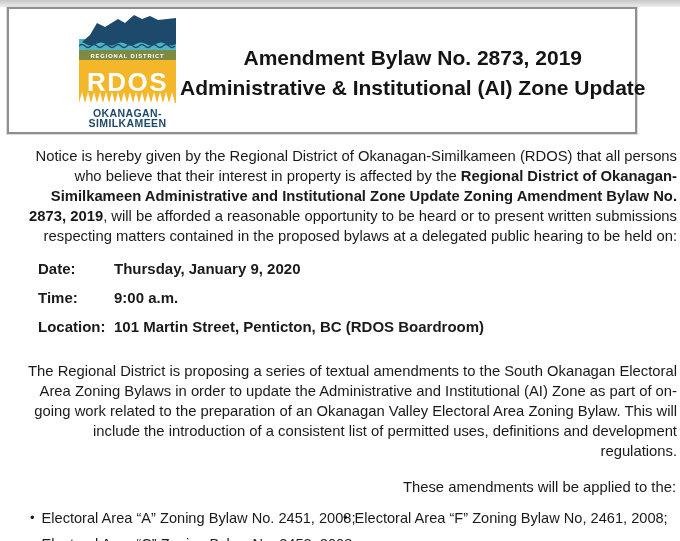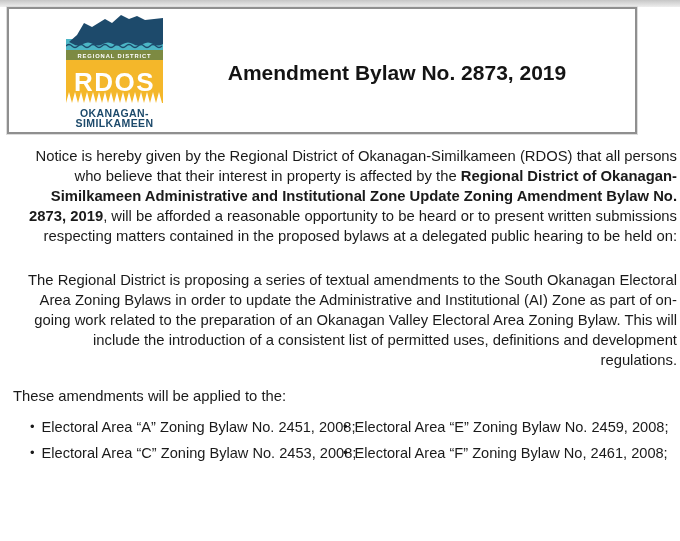--- a/index.html
+++ b/index.html
@@ -18,21 +18,21 @@
   .header-box {
     position:relative;
     margin:7px 43px 0 7px;
     width:630px; height:127px;
     border:2px solid #8f8f8f;
     box-shadow:0 0 0 1px #dcdcdc;
     background:#ffffff;
     display:flex;
     align-items:center;
   }
-  .logo-wrap { margin-left:12px; flex:0 0 auto; line-height:0;padding-left:45px; }
+  .logo-wrap { margin-left:25px; flex:0 0 auto; line-height:0;padding-left:45px; }
   .titles { flex:1 1 auto; text-align:center; padding:0 8px 2px 4px; }
   .notice-title {
     font-size:27px; font-weight:bold; color:#060606;
     letter-spacing:0.2px; white-space:nowrap;
   }
   .subtitle {
     font-size:21px; font-weight:bold; color:#141414;
     margin-top:6px; white-space:nowrap;
   }
   .content { padding:12px 4px 0 13px; }
@@ -40,21 +40,21 @@
     width:664px;
     font-size:14.8px;
     line-height:20px;
     text-align:right;
   }
   .para b { font-weight:bold; }
   .details { margin:13px 0 0 25px; font-weight:bold; font-size:15px; }
   .detail-row { line-height:20px; margin-bottom:9px; display:flex; }
   .detail-label { width:76px; flex:0 0 auto; }
   .para2 { margin-top:24px; }
-  .amend-intro { margin-top:16px; font-size:14.8px; line-height:20px; }
+  .amend-intro { margin-top:16px; font-size:14.8px; line-height:20px;text-align:right; }
   .lists { margin:13px 0 0 17px; display:flex; }
   .col { list-style:none; }
   .col-left { width:313px; }
   .amend-item {
     font-size:14.6px; line-height:16px; margin-bottom:9px;
     white-space:nowrap;
   }
   .amend-item::before {
     content:"\2022";
     margin-right:7px;
@@ -84,38 +84,52 @@
       <path d="M0,90 L3,79 L6,90 L9,79 L12,90 L15,79 L18,90 L21,79 L24,90 L27,79 L30,90
                L33,79 L36,90 L39,79 L42,90 L45,79 L48,90 L51,79 L54,90 L57,79 L60,90
                L63,79 L66,90 L69,79 L72,90 L75,79 L78,90 L81,79 L84,90 L87,79 L90,90
                L93,79 L96,90 L97,90 L97,116 L0,116 Z" fill="#ffffff"></path>
       <text x="48.5" y="104" text-anchor="middle" font-size="10.5" font-weight="bold" letter-spacing="0.4" fill="#1d4a6b">OKANAGAN-</text>
       <text x="48.5" y="114" text-anchor="middle" font-size="10.5" font-weight="bold" letter-spacing="0.4" fill="#1d4a6b">SIMILKAMEEN</text>
     </svg>
   </div>
   <div class="titles">
     <div class="subtitle">Amendment Bylaw No. 2873, 2019</div>
+    <div class="subtitle">Administrative &amp; Institutional (AI) Zone Update</div>
   </div>
 </div>
 
 <div class="content">
 
   <p class="para"><span>Notice is hereby given by the Regional District of Okanagan-Similkameen (RDOS) that all persons who believe that their interest in property is affected by the </span><b>Regional District of Okanagan-Similkameen Administrative and Institutional Zone Update Zoning Amendment Bylaw No. 2873, 2019</b><span>, will be afforded a reasonable opportunity to be heard or to present written submissions respecting matters contained in the proposed bylaws at a delegated public hearing to be held on:</span></p>
 
+  <div class="details">
+    <div class="detail-row">
+      <span class="detail-label">Date:</span>
+      <span class="detail-value">Thursday, January 9, 2020</span>
+    </div>
+    <div class="detail-row">
+      <span class="detail-label">Time:</span>
+      <span class="detail-value">9:00 a.m.</span>
+    </div>
+    <div class="detail-row">
+      <span class="detail-label">Location:</span>
+      <span class="detail-value">101 Martin Street, Penticton, BC (RDOS Boardroom)</span>
+    </div>
+  </div>
 
   <p class="para para2">The Regional District is proposing a series of textual amendments to the South Okanagan Electoral Area Zoning Bylaws in order to update the Administrative and Institutional (AI) Zone as part of on-going work related to the preparation of an Okanagan Valley Electoral Area Zoning Bylaw.  This will include the introduction of a consistent list of permitted uses, definitions and development regulations.</p>
 
   <p class="amend-intro">These amendments will be applied to the:</p>
 
   <div class="lists">
     <ul class="col col-left">
       <li class="amend-item">Electoral Area “A” Zoning Bylaw No. 2451, 2008;</li>
       <li class="amend-item">Electoral Area “C” Zoning Bylaw No. 2453, 2008;</li>
 
     </ul>
     <ul class="col col-right">
-      <li class="amend-item">Electoral Area “E” Zoning Bylaw No. 2459, 2008;</li>
       <li class="amend-item">Electoral Area “F” Zoning Bylaw No, 2461, 2008;</li>
 
     </ul>
   </div>
 
 </div>
 
 </body></html>

